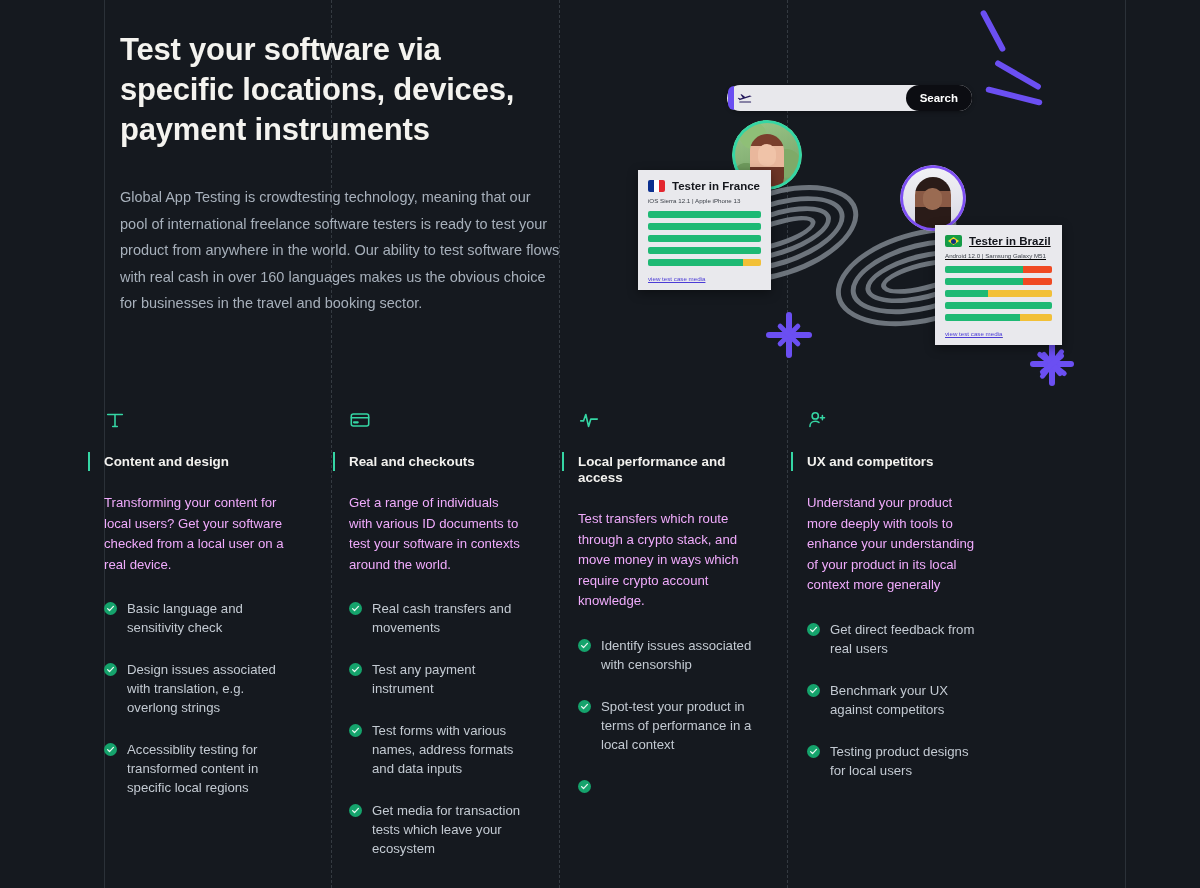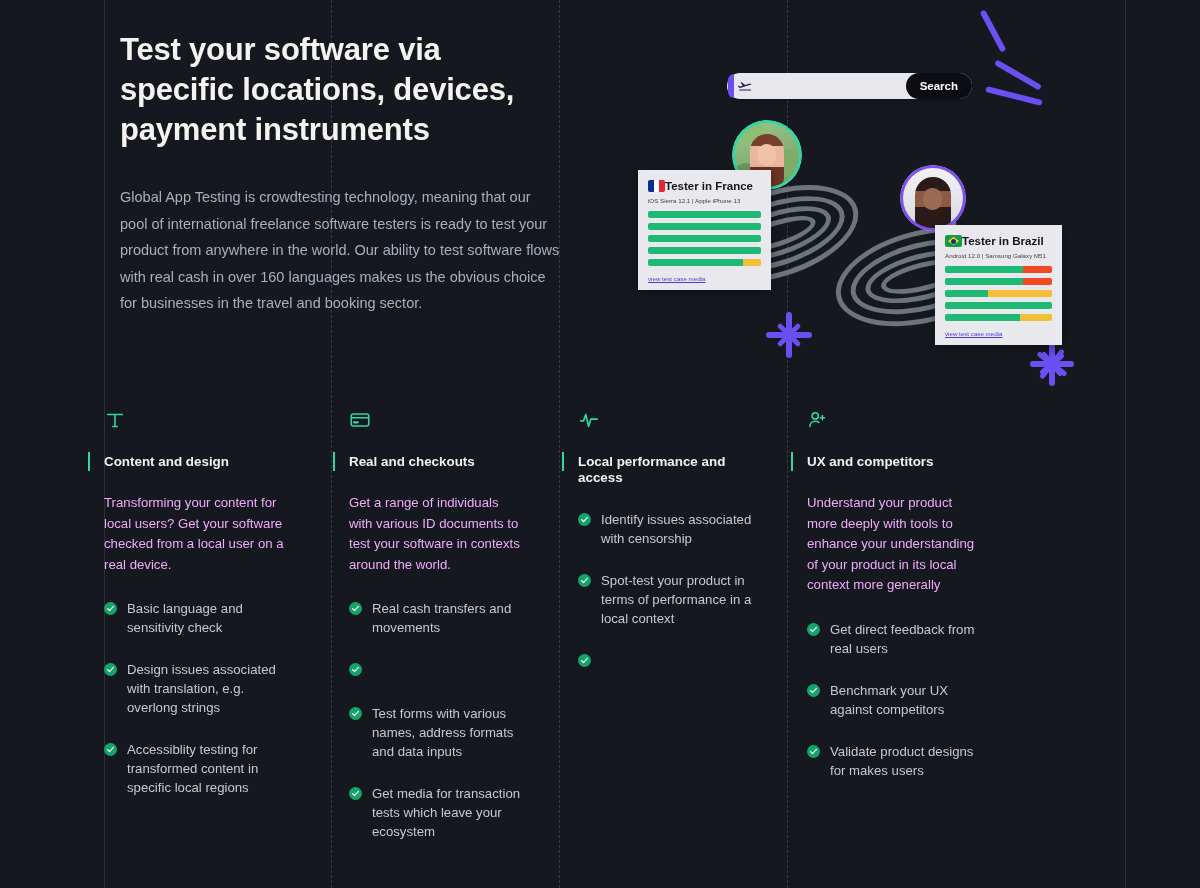--- a/index.html
+++ b/index.html
@@ -40,21 +40,21 @@
   .spiral { position: absolute; }
   .spiral .ring {
     position: absolute; border: 5px solid #6d747c; border-radius: 50%;
   }
   .spiral .bar {
     position: absolute; background: #6d747c; border-radius: 3px;
   }
 
   
   .searchbar {
-    position: absolute; left: 127px; top: 63px; width: 245px; height: 26px;
+    position: absolute; left: 127px; top: 75px; width: 245px; height: 26px;
     background: #e8e8ec; border-radius: 13px; display: flex; align-items: center;
     box-shadow: 0 1px 4px rgba(0,0,0,.35);
   }
   .searchbar .plane { margin-left: 10px; color: #2b2060; font-size: 15px; line-height: 1; }
   .searchbar .btn {
     position: absolute; right: 0; top: 0; height: 26px; padding: 0 14px;
     background: #0c0d12; border-radius: 13px; color: #fff;
     font-size: 11.5px; font-weight: bold; display: flex; align-items: center;
   }
   .searchbar .caret {
@@ -83,21 +83,21 @@
   }
   .avatar .face {
     position: absolute; inset: 0; border-radius: 50%;
   }
 
   
   .card {
     position: absolute; background: #e9e9ed; padding: 10px 10px 8px 10px;
     box-shadow: 0 3px 10px rgba(0,0,0,.4);
   }
-  .card .chead { display: flex; align-items: center; }
+  .card .chead { display: flex; align-items: center; gap: 7px; }
   .card .flag { width: 17px; height: 12px; border-radius: 2px; overflow: hidden; position: relative; flex: none; }
   .card .ctitle { font-size: 11.5px; font-weight: bold; color: #14161c; white-space: nowrap; }
   .card .cmeta { margin-top: 5px; font-size: 6.2px; color: #3c4149; white-space: nowrap; }
   .card .bars { margin-top: 7px; display: flex; flex-direction: column; gap: 5px; }
   .card .bar { height: 7px; border-radius: 2px; display: flex; overflow: hidden; background: #d3d3d8; }
   .card .seg { height: 100%; }
   .card .clink {
     margin-top: 9px; font-size: 6.2px; color: #4b3bd6;
     text-decoration: underline; white-space: nowrap;
   }
@@ -239,21 +239,21 @@
             <div class="seg" style="width:100%;background:#1eb974"></div>
           </div>
         <div class="bar">
             <div class="seg" style="width:84%;background:#1eb974"></div>
             <div class="seg" style="width:16%;background:#f2c037"></div>
           </div>
       </div>
       <div class="clink">view test case media</div>
     </div>
 
-    <div class="card" style="left:335px; top:215px; width:127px;">
+    <div class="card" style="left:335px; top:215px; width:127px;text-decoration:underline;">
       <div class="chead">
         <div class="flag" style="background:#159b47;display:flex;align-items:center;justify-content:center;">
           <div style="width:11px;height:8px;background:#f6d928;
                       clip-path:polygon(50% 0,100% 50%,50% 100%,0 50%);
                       display:flex;align-items:center;justify-content:center;">
             <div style="width:5px;height:5px;border-radius:50%;background:#13317f;"></div>
           </div>
         </div>
         <div class="ctitle">Tester in Brazil</div>
       </div>
@@ -340,20 +340,21 @@
                 <circle cx="10" cy="10" r="10" fill="#15a36c"></circle>
                 <path d="M5.5 10.2l3 3 6-6.4" stroke="#e9f7f1" stroke-width="2" fill="none" stroke-linecap="round" stroke-linejoin="round"></path>
               </svg></span>
           <span>Real cash transfers and movements</span>
         </li>
         <li>
           <span class="tick"><svg width="13" height="13" viewBox="0 0 20 20">
                 <circle cx="10" cy="10" r="10" fill="#15a36c"></circle>
                 <path d="M5.5 10.2l3 3 6-6.4" stroke="#e9f7f1" stroke-width="2" fill="none" stroke-linecap="round" stroke-linejoin="round"></path>
               </svg></span>
+          <span>Test any payment instrument</span>
         </li>
         <li>
           <span class="tick"><svg width="13" height="13" viewBox="0 0 20 20">
                 <circle cx="10" cy="10" r="10" fill="#15a36c"></circle>
                 <path d="M5.5 10.2l3 3 6-6.4" stroke="#e9f7f1" stroke-width="2" fill="none" stroke-linecap="round" stroke-linejoin="round"></path>
               </svg></span>
           <span>Test forms with various names, address formats and data inputs</span>
         </li>
         <li>
           <span class="tick"><svg width="13" height="13" viewBox="0 0 20 20">
@@ -368,20 +369,21 @@
     <div class="col">
       <div class="icon">
         <svg width="22" height="22" viewBox="0 0 24 24" fill="none" stroke="#35d6a4" stroke-width="1.8" stroke-linecap="round" stroke-linejoin="round">
           <path d="M3 13h3l2.5-7 3 13L14 11h7"></path>
         </svg>
       </div>
       <h3>
         <span class="htick"></span>
         <span>Local performance and access</span>
       </h3>
+      <div class="blurb">Test transfers which route through a crypto stack, and move money in ways which require crypto account knowledge.</div>
       <ul>
         <li>
           <span class="tick"><svg width="13" height="13" viewBox="0 0 20 20">
                 <circle cx="10" cy="10" r="10" fill="#15a36c"></circle>
                 <path d="M5.5 10.2l3 3 6-6.4" stroke="#e9f7f1" stroke-width="2" fill="none" stroke-linecap="round" stroke-linejoin="round"></path>
               </svg></span>
           <span>Identify issues associated with censorship</span>
         </li>
         <li>
           <span class="tick"><svg width="13" height="13" viewBox="0 0 20 20">
@@ -425,18 +427,18 @@
                 <circle cx="10" cy="10" r="10" fill="#15a36c"></circle>
                 <path d="M5.5 10.2l3 3 6-6.4" stroke="#e9f7f1" stroke-width="2" fill="none" stroke-linecap="round" stroke-linejoin="round"></path>
               </svg></span>
           <span>Benchmark your UX against competitors</span>
         </li>
         <li>
           <span class="tick"><svg width="13" height="13" viewBox="0 0 20 20">
                 <circle cx="10" cy="10" r="10" fill="#15a36c"></circle>
                 <path d="M5.5 10.2l3 3 6-6.4" stroke="#e9f7f1" stroke-width="2" fill="none" stroke-linecap="round" stroke-linejoin="round"></path>
               </svg></span>
-          <span>Validate product designs for makes users</span>
+          <span>Testing product designs for local users</span>
         </li>
       </ul>
     </div>
   </div>
 </div>
 
 </body></html>

